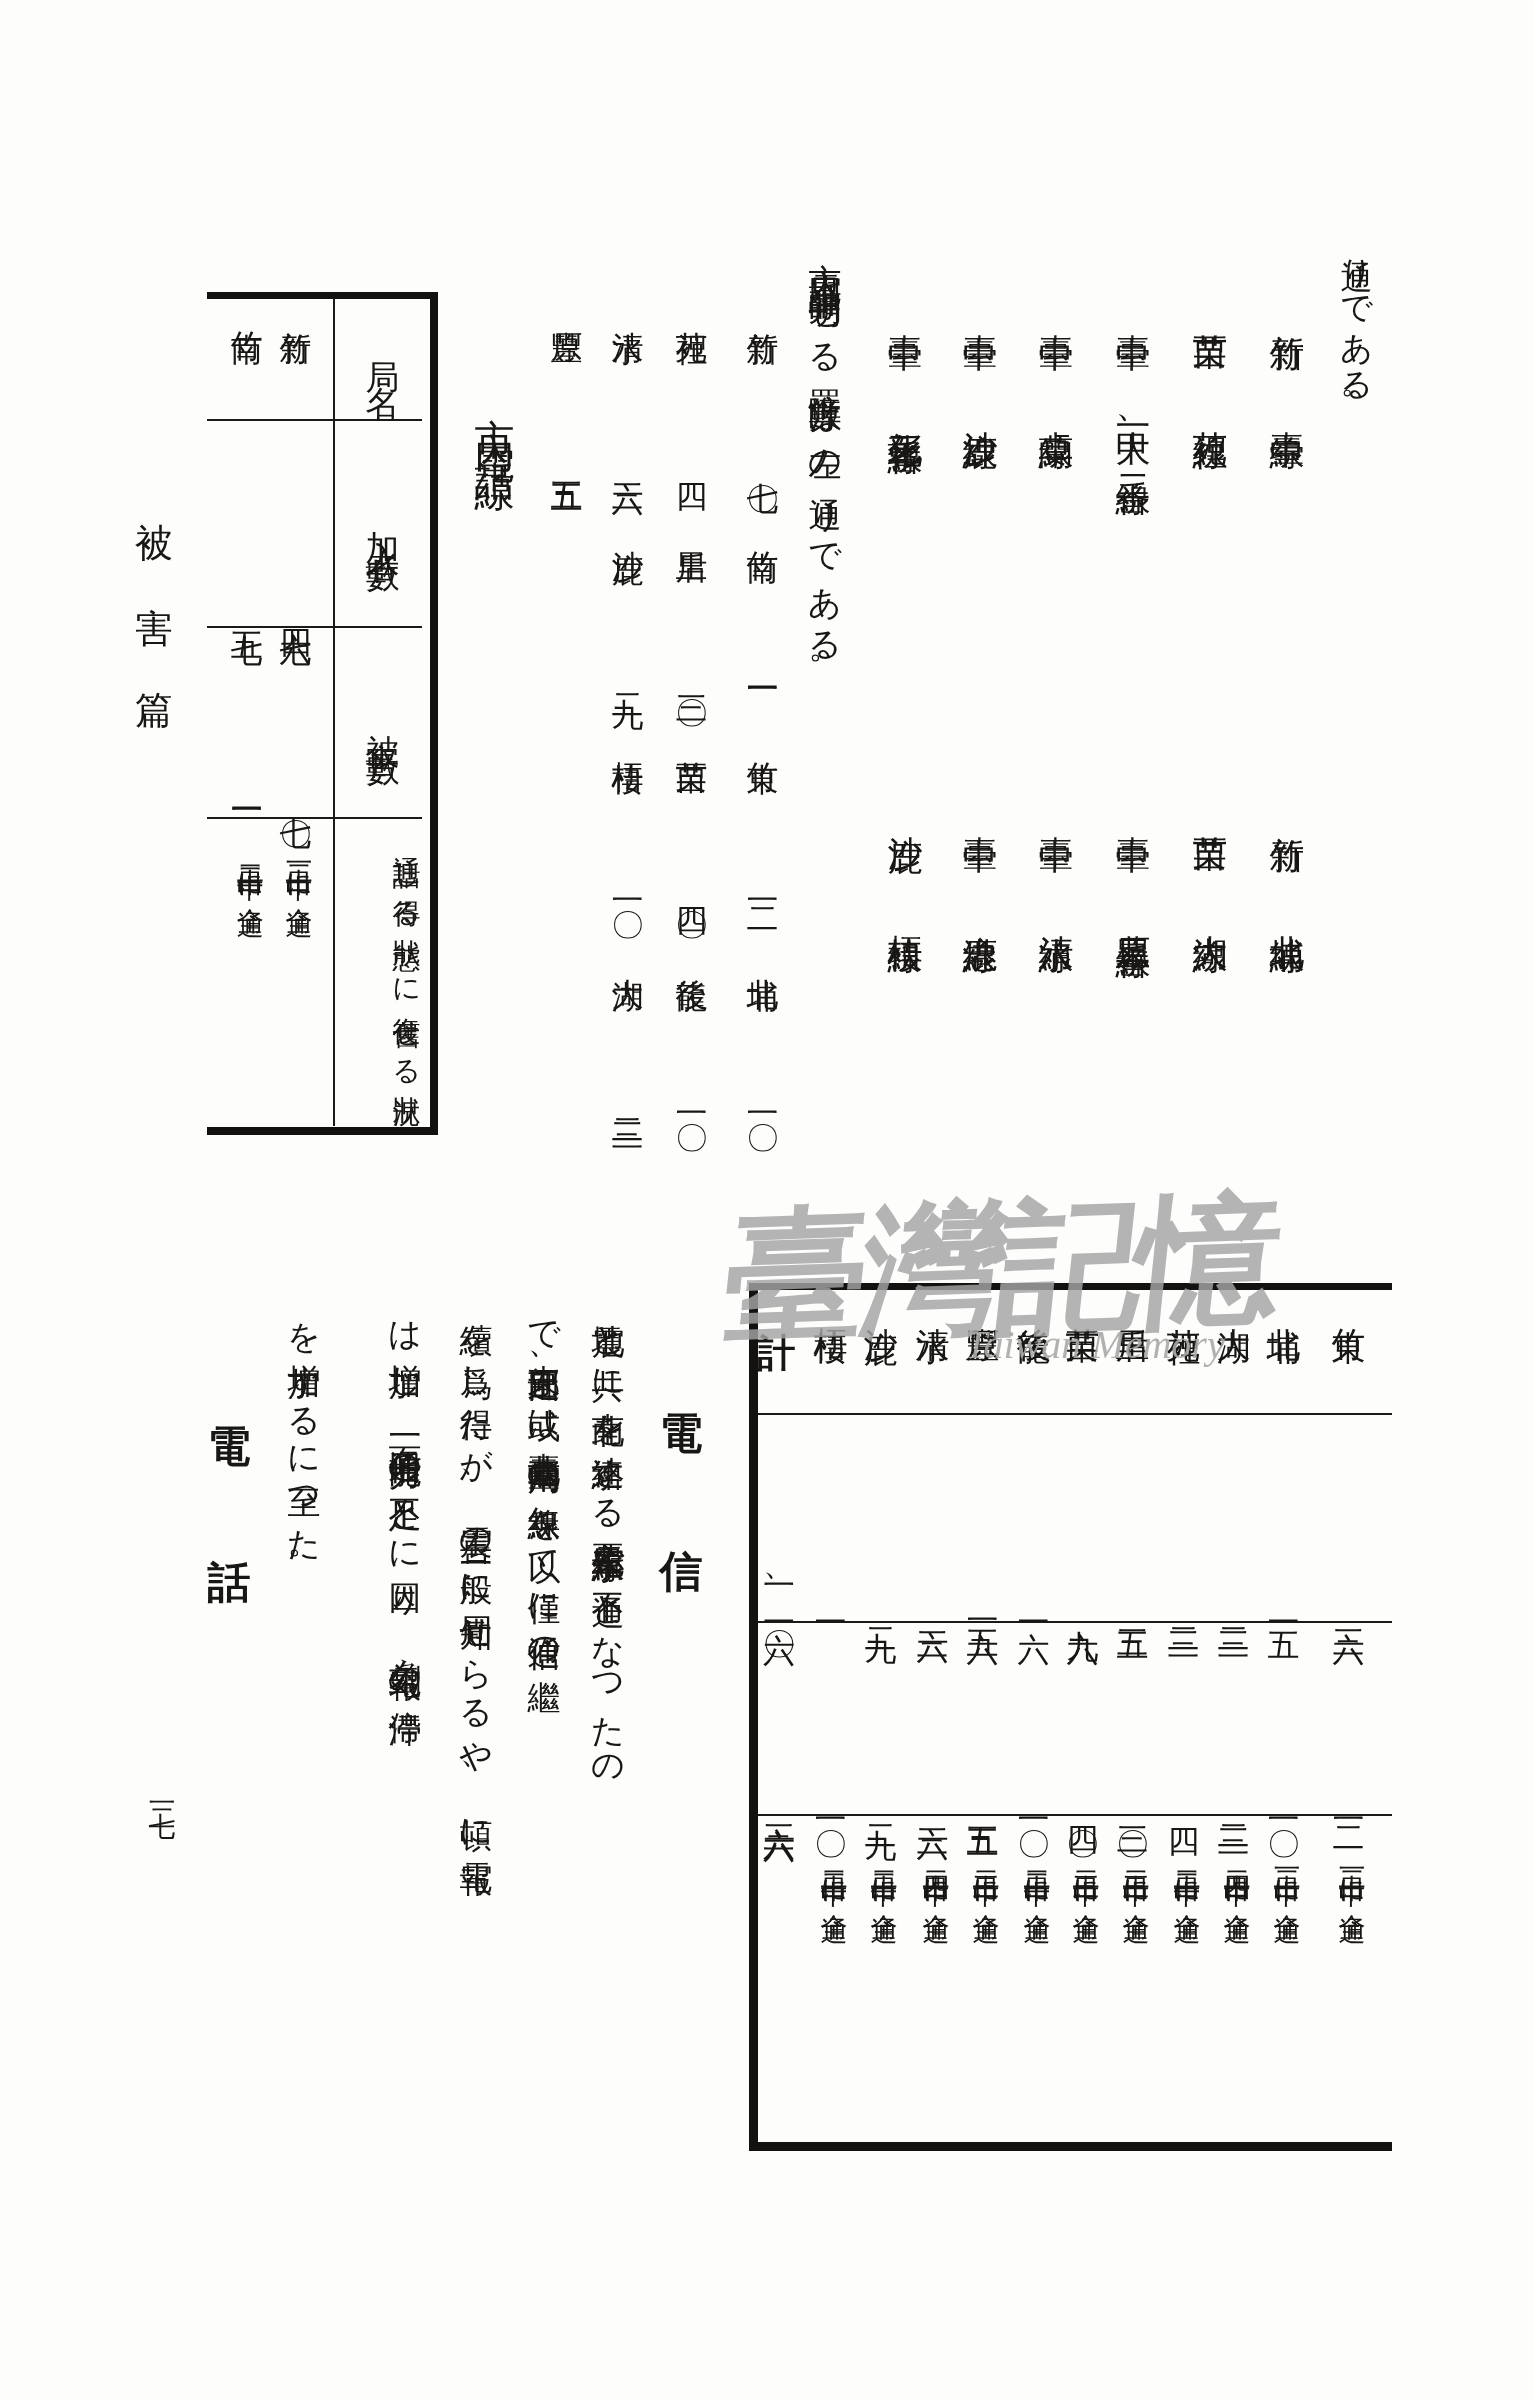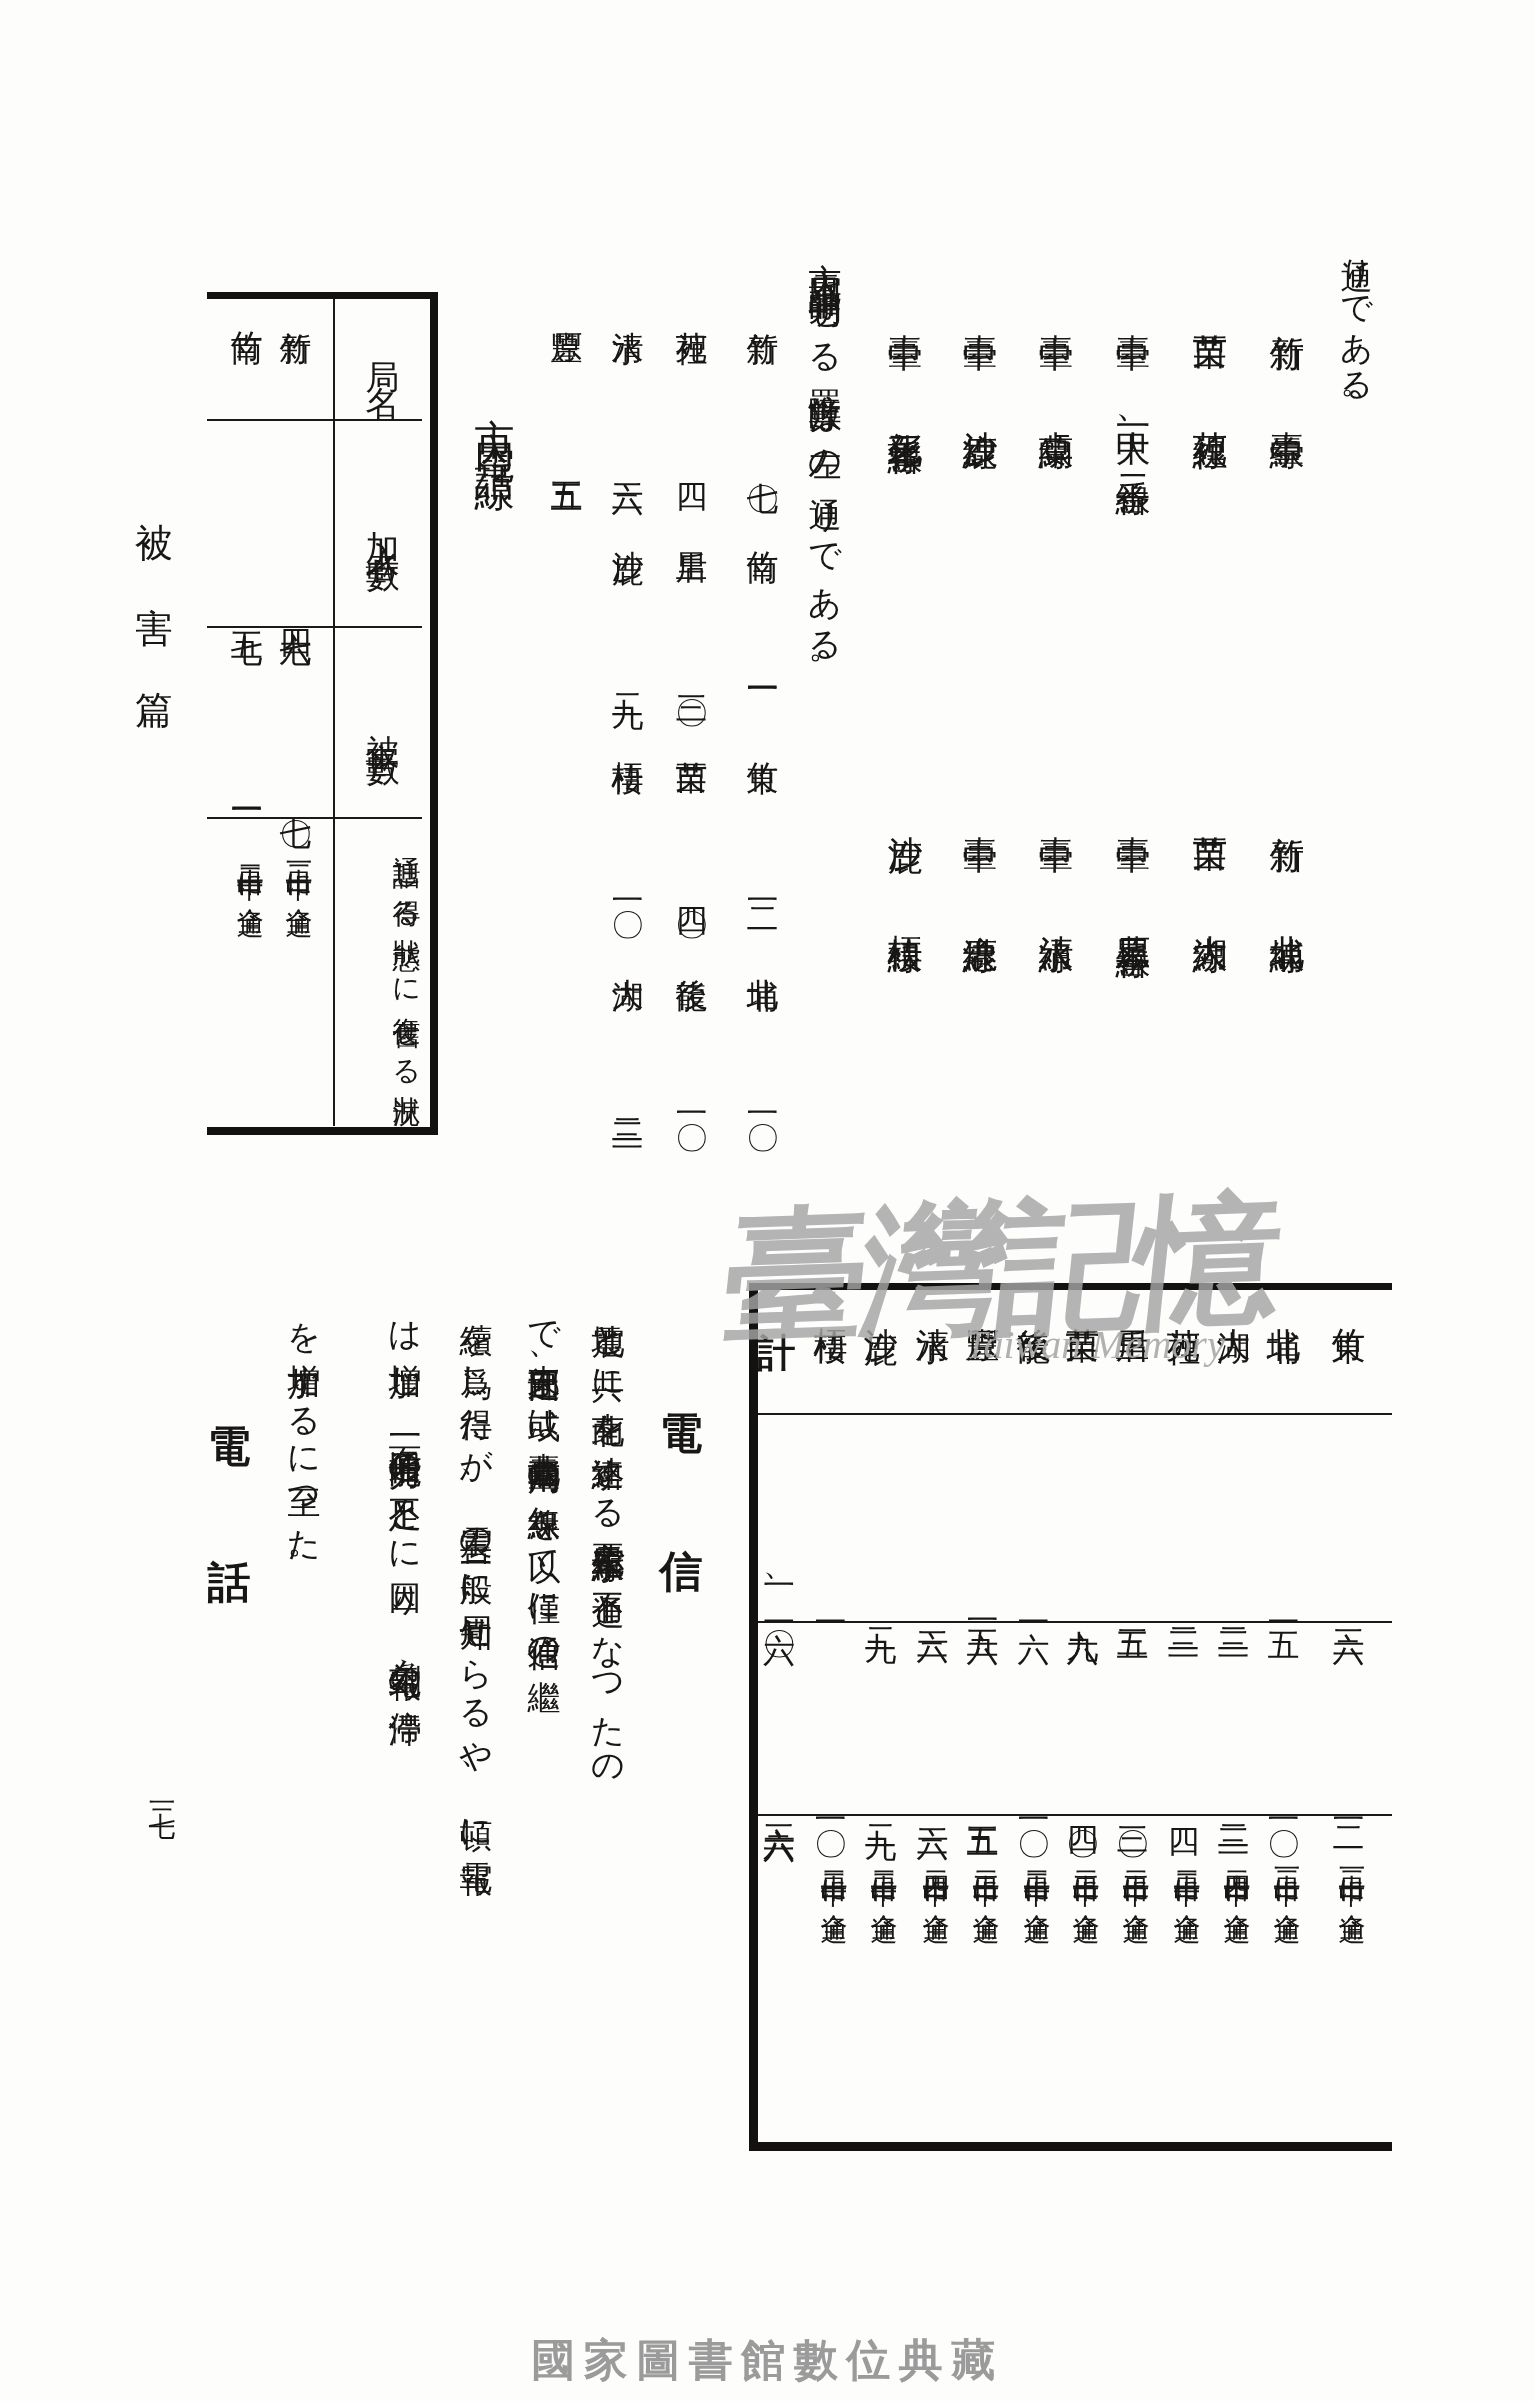--- a/index.html
+++ b/index.html
@@ -181,16 +181,15 @@
       <div class="v" style="left: 527px; top: 1298px; font-size: 33px; letter-spacing: 2.4px;">で東部迂回、或は臺北臺南兩局の無線を以て僅に通信の繼</div>
       <div class="v" style="left: 459px; top: 1298px; font-size: 33px; letter-spacing: 2.4px;">續を爲し得たが、震害の一般に周知せらるゝや、頓に電報</div>
       <div class="v" style="left: 388px; top: 1298px; font-size: 33px; letter-spacing: 2.4px;">は增加し、一面通信能力の不足とに因り、刻々電報の停滯</div>
       <div class="v" style="left: 287px; top: 1298px; font-size: 33px; letter-spacing: 2.4px;">を增加するに至つた。</div>
     </div>
 
   <div class="v bold" style="left:208px;top:1392px;font-size:43px;letter-spacing:132px;">電話</div>
 
   <div class="v" style="left:148px;top:1789px;font-size:27px;letter-spacing:0.9px;">一二七</div>
 
-  <div id="caption">國家圖書館數位典藏</div>
 
 </div>
 
 
 </body></html>

